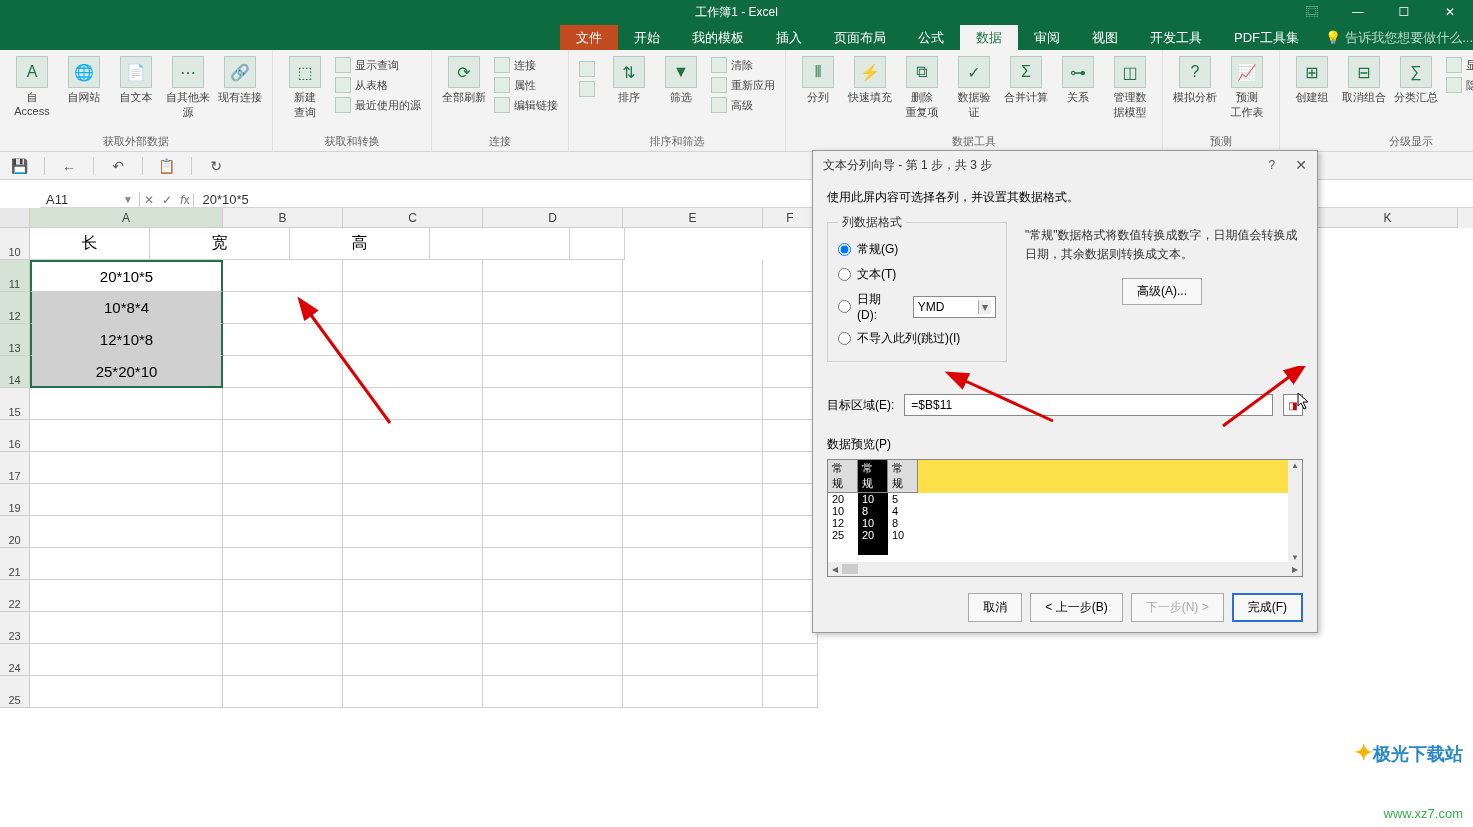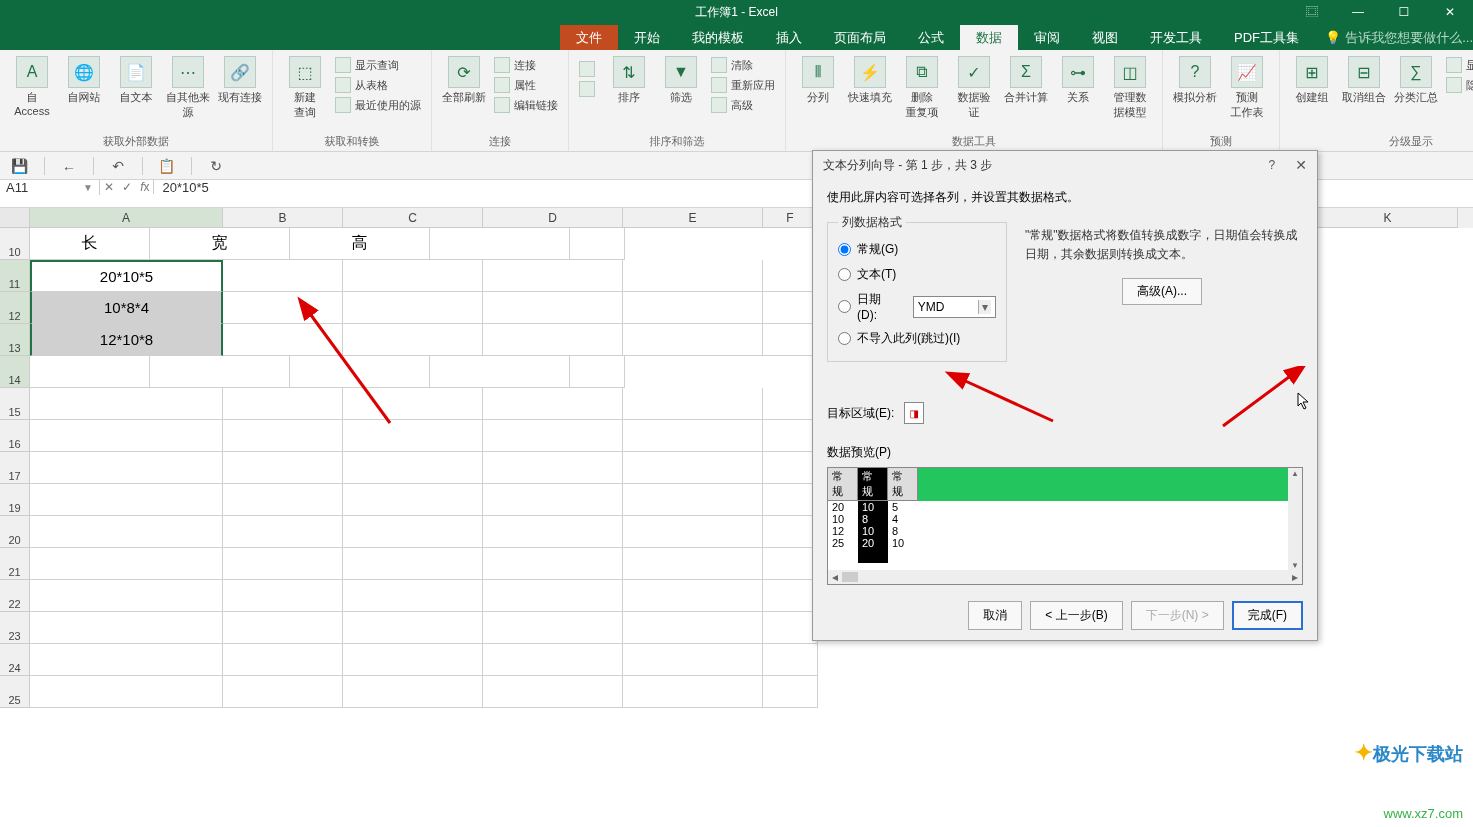--- a/index.html
+++ b/index.html
@@ -28,21 +28,21 @@
   .rbtn-small-col { display: flex; flex-direction: column; gap: 2px; padding-top: 2px; }
   .rbtn-small { display: flex; align-items: center; font-size: 11px; color: #444; padding: 1px 4px; cursor: pointer; white-space: nowrap; }
   .rbtn-small .sico { width: 16px; height: 16px; background: #e2ede6; border: 1px solid #b6ccc0; margin-right: 4px; display:inline-block; }
 
   
   .qat { height: 28px; background: #f3f3f3; border-bottom: 1px solid #d4d4d4; display: flex; align-items: center; padding: 0 10px; gap: 14px; color: #555; }
   .qat .sep { width: 1px; height: 18px; background: #ccc; }
   .qat .qbtn { width: 20px; height: 20px; display: flex; align-items: center; justify-content: center; cursor: pointer; font-size: 14px; }
 
   
-  .formula-row { height: 28px; display: flex; align-items: flex-start; border-bottom: 1px solid #d4d4d4; }
+  .formula-row { height: 28px; display: flex; align-items: flex-end; border-bottom: 1px solid #d4d4d4; margin-left: 40px; }
   .name-box { width: 100px; border-right: 1px solid #ccc; display: flex; align-items: center; padding: 0 6px; font-size: 13px; color: #333; }
   .name-box .dd { margin-left: auto; color: #888; font-size: 10px; }
   .fx-btns { display: flex; align-items: center; border-right: 1px solid #ccc; padding: 0 4px; gap: 8px; color: #777; }
   .fx-btns span { cursor: pointer; }
   .formula-input { flex: 1; padding: 0 8px; display: flex; align-items: center; font-size: 13px; color: #333; }
 
   
   .grid-wrap { position: absolute; top: 208px; left: 0; right: 0; bottom: 0; overflow: hidden; }
   .grid-cols { display: flex; height: 20px; background: #f0f0f0; }
   .grid-cols .corner { width: 30px; border-right: 1px solid #ccc; border-bottom: 1px solid #ccc; background: #e8e8e8; }
@@ -59,32 +59,32 @@
   
   .arrow { position: absolute; pointer-events: none; }
 
   
   .dialog { position: absolute; top: 150px; left: 812px; width: 506px; background: #f0f0f0; border: 1px solid #999; box-shadow: 2px 2px 6px rgba(0,0,0,0.25); font-size: 12px; }
   .dlg-title { height: 28px; display: flex; align-items: center; padding: 0 10px; position: relative; }
   .dlg-title .title-txt { flex: 1; color: #333; }
   .dlg-title .help { margin-right: 20px; color: #555; cursor: pointer; }
   .dlg-title .close { cursor: pointer; font-size: 14px; color: #555; }
   .dlg-body { padding: 10px 14px; background: #f0f0f0; }
-  .fieldset { border: 1px solid #d0d0d0; padding: 6px 10px 10px; margin-bottom: 24px; }
+  .fieldset { border: 1px solid #d0d0d0; padding: 6px 10px 10px; margin-bottom: 16px; }
   .fieldset legend { padding: 0 4px; color: #333; }
   .radio-row { display: flex; align-items: center; gap: 6px; padding: 4px 0; }
   .dlg-flex { display: flex; gap: 14px; }
   .note-box { flex: 1; padding: 12px 4px 0; font-size: 12px; line-height: 1.6; color: #333; }
   .adv-btn, .dlg-btn { padding: 4px 14px; background: #f8f8f8; border: 1px solid #aaa; cursor: pointer; font-size: 12px; }
   .adv-btn { display: inline-block; margin-top: 6px; }
   .target-row { display: flex; align-items: center; gap: 10px; margin: 16px 0 20px; }
   .target-input { flex: 1; height: 22px; border: 1px solid #888; background: #fff; padding: 0 6px; font-size: 12px; display: flex; align-items: center; }
   .collapse-btn { width: 20px; height: 22px; border: 1px solid #888; background: #fff; display: flex; align-items: center; justify-content: center; cursor: pointer; font-size: 10px; color: #c00; }
   .preview-box { border: 1px solid #888; background: #fff; height: 118px; margin-top: 6px; position: relative; overflow: hidden; font-family: monospace; }
-  .preview-hdr { display: flex; background: #22c55e; }
+  .preview-hdr { display: flex; background: #fde047; }
   .preview-hdr span { display: inline-block; background: #ddd; border-right: 1px solid #888; border-bottom: 1px solid #888; padding: 1px 4px; font-size: 11px; }
   .preview-data-row { display: flex; font-size: 11px; }
   .preview-data-row span { display: inline-block; padding: 0 4px; }
   .pv-c1 { width: 30px; background: #fff; color: #000; }
   .pv-c2 { width: 30px; background: #000; color: #fff; }
   .pv-c3 { width: 30px; background: #fff; color: #000; }
   .preview-scroll { position: absolute; bottom: 0; left: 0; right: 0; height: 14px; background: #eee; display: flex; align-items: center; }
   .preview-scroll .sb-arrow { width: 14px; text-align: center; color: #666; }
   .preview-scroll .thumb { width: 16px; height: 10px; background: #ccc; }
   .dlg-buttons { display: flex; justify-content: flex-end; gap: 8px; margin-top: 16px; }
@@ -403,20 +403,21 @@
         <div class="row-hdr sel">13</div>
         <div class="cell sel-cell-bg" style="width:193px; font-size:15px; border-left:2px solid #217346; border-right:2px solid #217346;">12*10*8</div>
         <div class="cell" style="width:120px"></div>
         <div class="cell" style="width:140px"></div>
         <div class="cell" style="width:140px"></div>
         <div class="cell" style="width:140px"></div>
         <div class="cell" style="width:55px"></div>
       </div>
       <div class="grid-row">
         <div class="row-hdr sel">14</div>
+        <div class="cell sel-cell-bg" style="width:193px; font-size:15px; border-left:2px solid #217346; border-right:2px solid #217346; border-bottom:2px solid #217346;">25*20*10</div>
         <div class="cell" style="width:120px"></div>
         <div class="cell" style="width:140px"></div>
         <div class="cell" style="width:140px"></div>
         <div class="cell" style="width:140px"></div>
         <div class="cell" style="width:55px"></div>
       </div>
     </div>
 
     <div id="empty-rows">
         <div class="grid-row">
@@ -559,20 +560,23 @@
       <div class="note-box">
         <div>"常规"数据格式将数值转换成数字，日期值会转换成日期，其余数据则转换成文本。</div>
         <div style="text-align:center; margin-top:8px;">
           <button class="adv-btn">高级(A)...</button>
         </div>
       </div>
     </div>
 
     <div class="target-row">
       <span>目标区域(E):</span>
+      <div class="target-input">
+          <span>=$B$11</span>
+        </div>
       <div class="collapse-btn">◨</div>
     </div>
 
     <div>数据预览(P)</div>
     <div class="preview-box">
       <div class="preview-hdr">
         <span style="width:30px">常规</span>
         <span style="width:30px;background:#000;color:#fff;">常规</span>
         <span style="width:30px">常规</span>
       </div>

